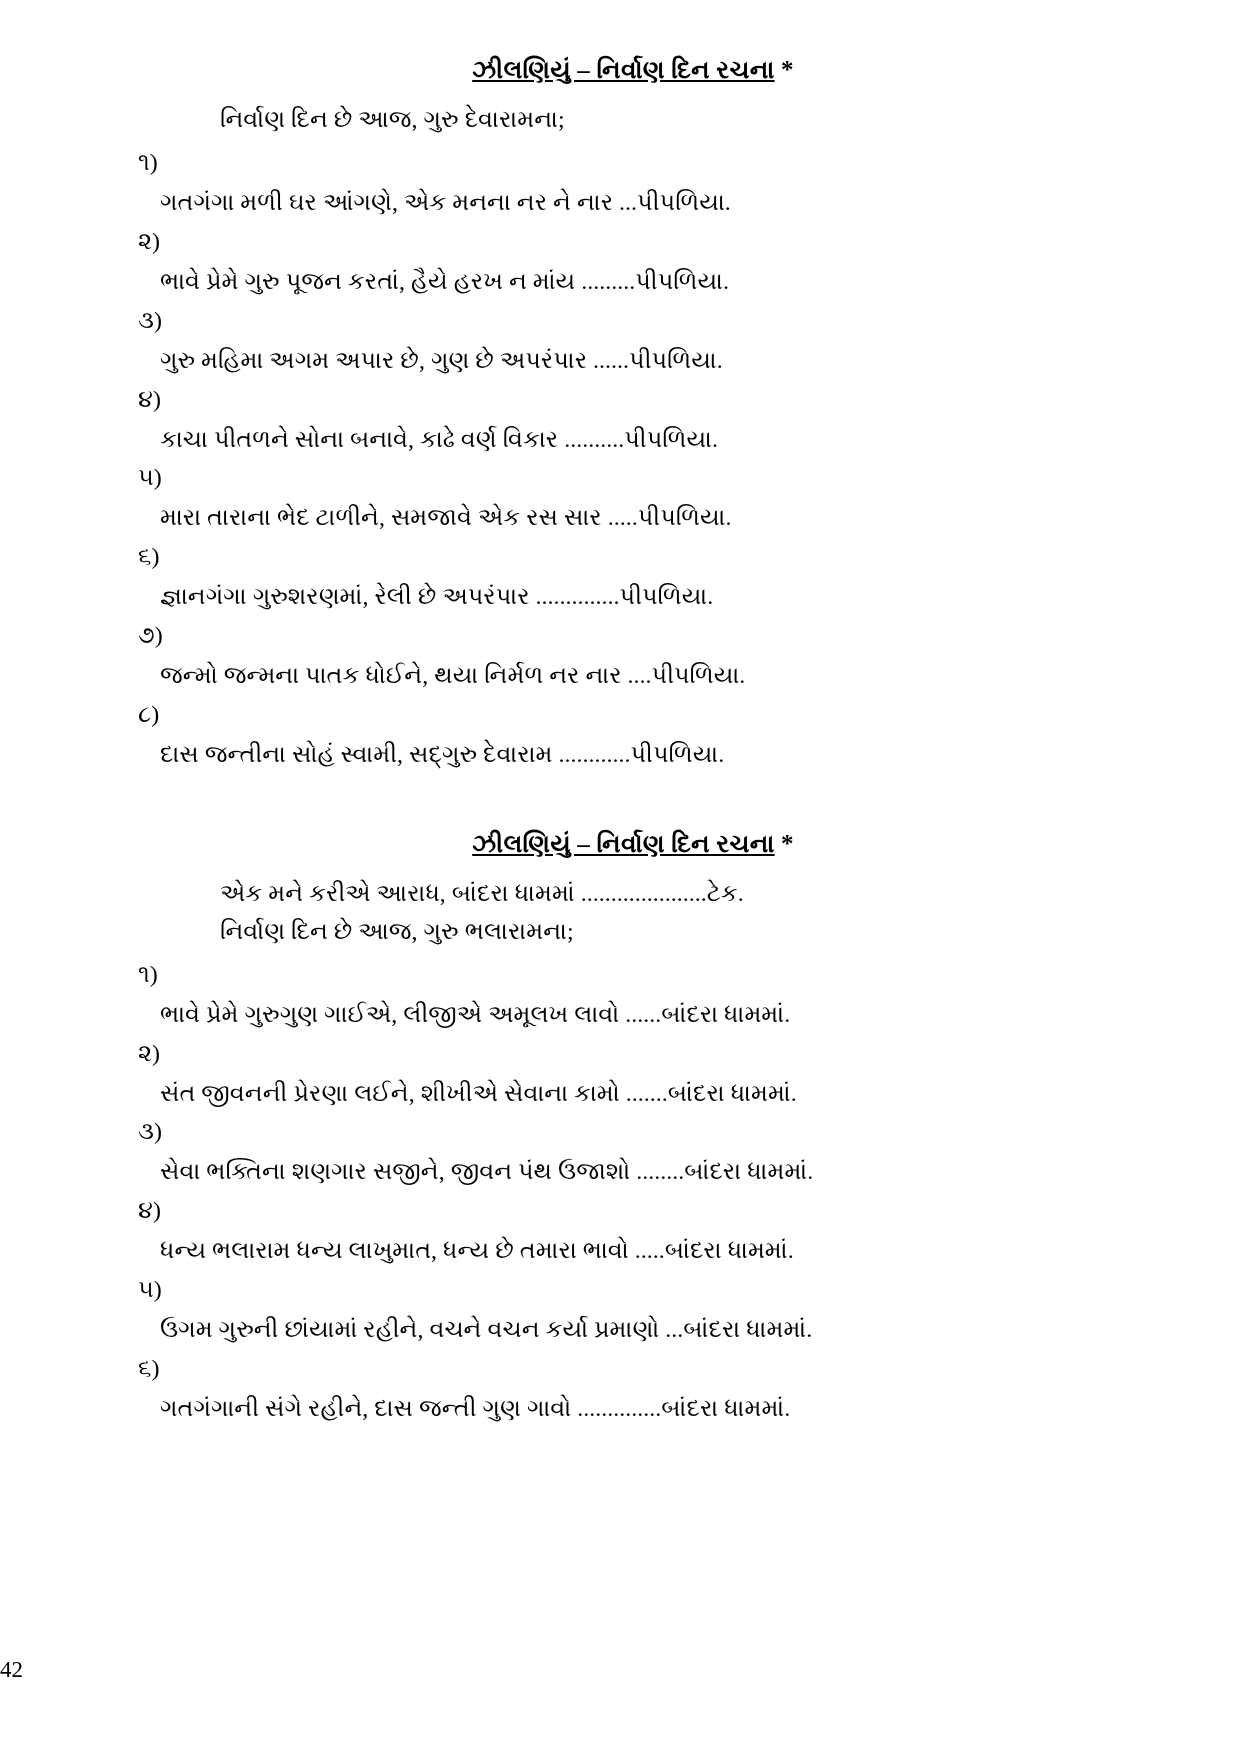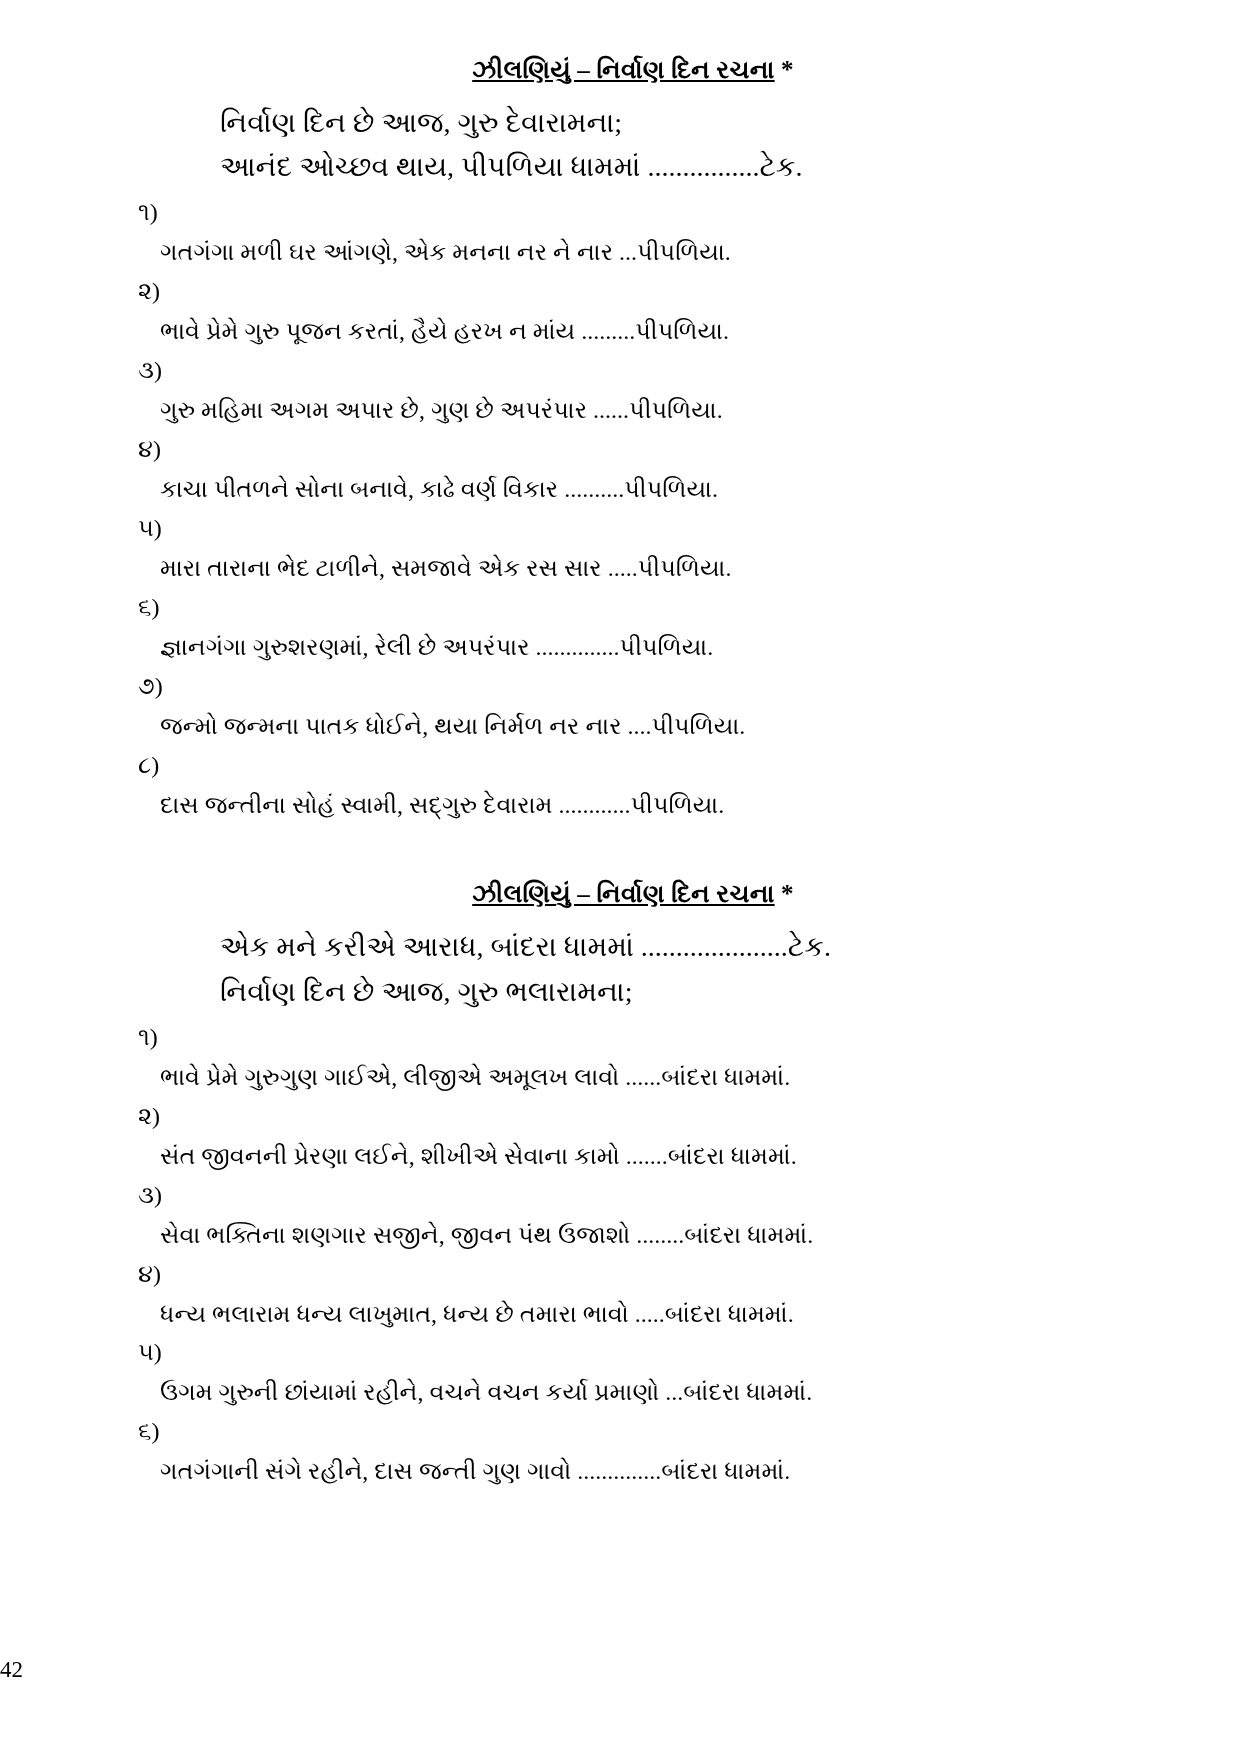--- a/index.html
+++ b/index.html
@@ -36,21 +36,21 @@
     text-decoration: underline;
   }
   .song-title .ttl-star {
     text-decoration: none;
   }
   .refrain {
     margin: 0 0 4px 0;
     padding-left: 130px;
   }
   .refrain-line {
-    font-size: 28px;
+    font-size: 24px;
     line-height: 1.58;
     white-space: pre-wrap;
   }
   .verses {
     margin-top: 2px;
   }
   .verse-row {
     display: flex;
     align-items: flex-start;
     font-size: 24px;
@@ -82,21 +82,20 @@
 </head>
 <body>
 
 <div class="page">
 
   <div class="song-block">
     <h1 class="song-title"><span class="ttl-underline">ઝીલણિયું – નિર્વાણ દિન રચના</span><span class="ttl-star"> *</span></h1>
 
     <div class="refrain">
       <div class="refrain-line">નિર્વાણ દિન છે આજ, ગુરુ દેવારામના;</div>
-      <div class="refrain-line">આનંદ ઓચ્છવ થાય, પીપળિયા ધામમાં ................ટેક.</div>
     </div>
 
     <div class="verses">
       <div class="verse-row">
         <div class="verse-num">૧)</div>
         <div class="verse-text">ગતગંગા મળી ઘર આંગણે, એક મનના નર ને નાર ...પીપળિયા.</div>
       </div>
       <div class="verse-row">
         <div class="verse-num">૨)</div>
         <div class="verse-text">ભાવે પ્રેમે ગુરુ પૂજન કરતાં, હૈયે હરખ ન માંય .........પીપળિયા.</div>

